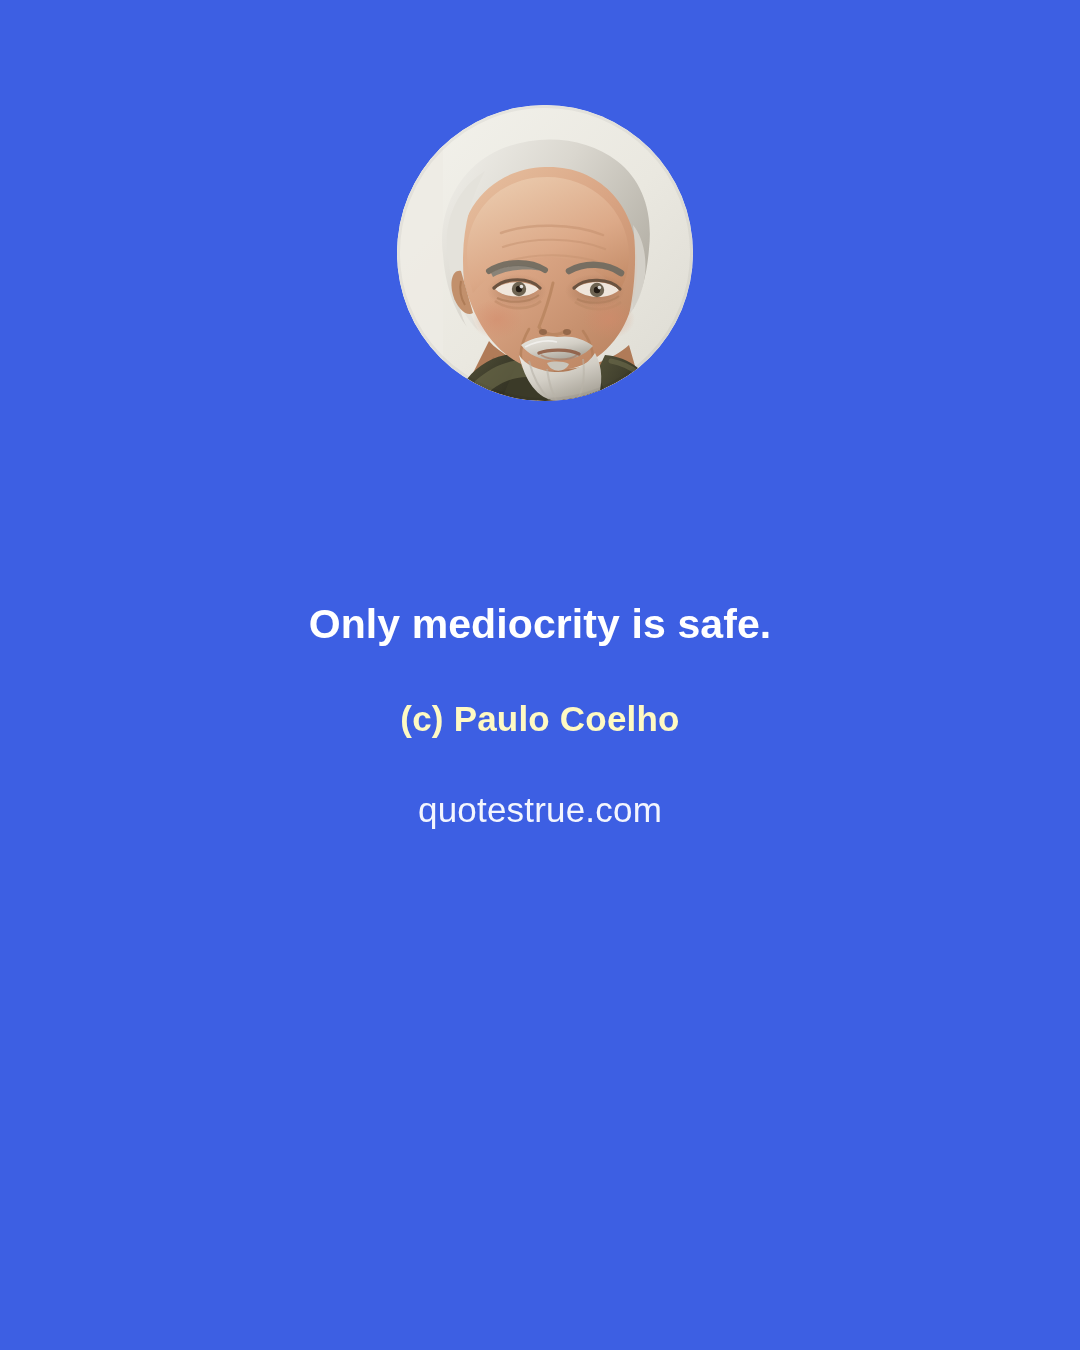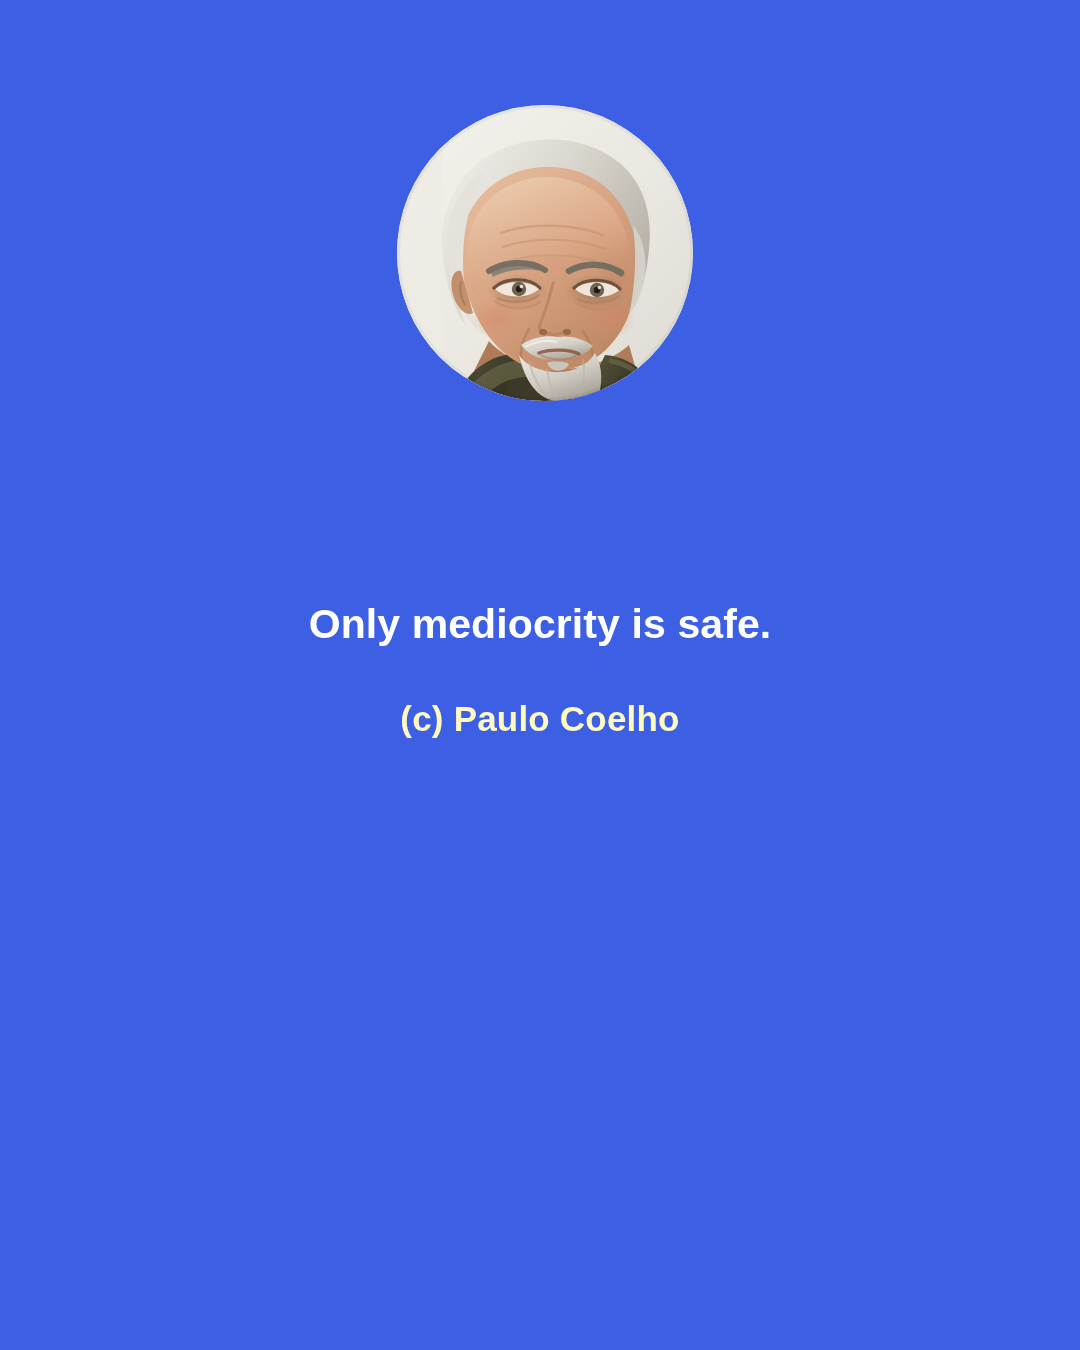--- a/index.html
+++ b/index.html
@@ -238,16 +238,17 @@
     </div>
   </div>
 
   <div id="text-block">
 
 
     <div class="quote-line" id="quote-line-2">Only mediocrity is safe.</div>
 
     <div id="author">(c) Paulo Coelho</div>
 
+    <div id="website">quotestrue.com</div>
 
   </div>
 
 </div>
 
 </body></html>

